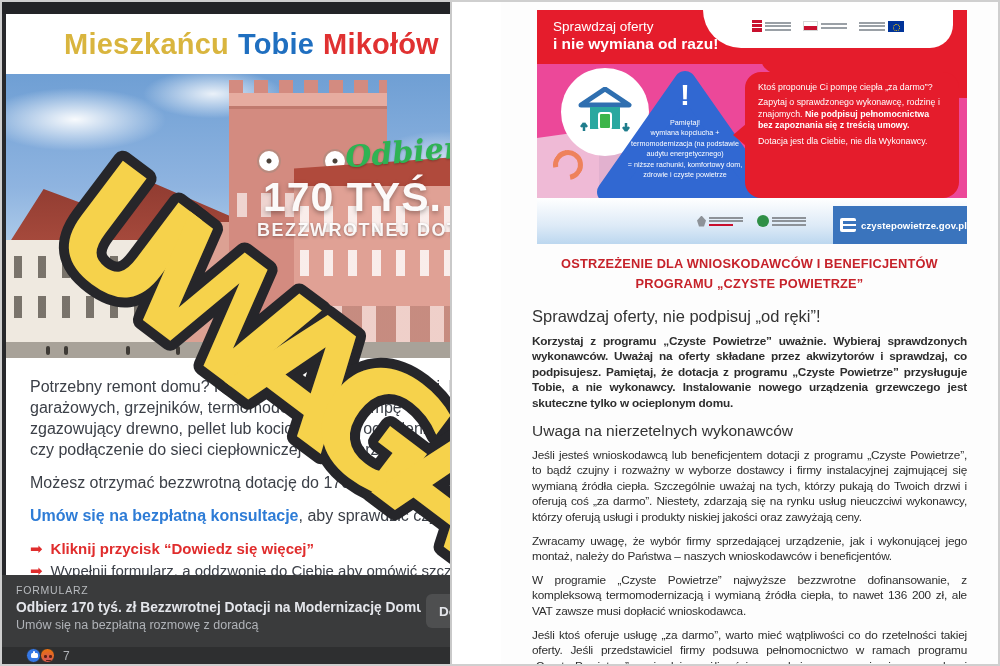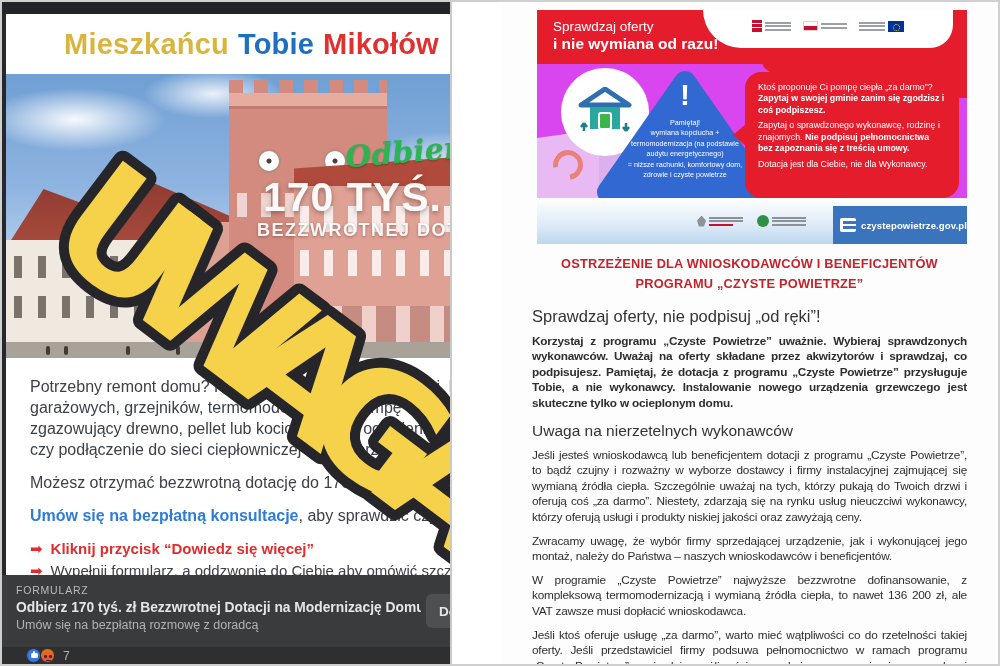--- a/index.html
+++ b/index.html
@@ -116,21 +116,21 @@
   .rx.angry:after { content:""; position:absolute; left:3px; top:6px; width:2.5px; height:2.5px; border-radius:50%;
       background:#5c2016; box-shadow:5px 0 0 #5c2016; }
   .rx.angry:before { content:""; position:absolute; left:4.5px; top:10.5px; width:5px; height:1.6px; background:#5c2016; border-radius:1px; }
   .rx-count { color:#b0b3b8; font-size:12px; margin-left:5px; }
 
   .watermark-svg { position:absolute; left:0; top:0; pointer-events:none; }
 
   
   #right-panel { position:absolute; left:499px; top:0; width:497px; height:662px; background:#fdfdfd; overflow:hidden; }
 
-  .infographic { position:absolute; left:36px; top:8px; width:430px; height:234px; overflow:hidden; background:#d946ef; }
+  .infographic { position:absolute; left:36px; top:8px; width:430px; height:234px; overflow:hidden; background:#ec4899; }
   .ig-band { position:absolute; left:0; top:0; width:100%; height:54px; background:#e51c2c; }
   .ig-band-wave { position:absolute; top:52px; right:0; width:205px; height:36px; background:#e51c2c;
       border-bottom-left-radius:100% 100%; }
   .ig-band-txt { position:absolute; left:16px; top:9px; color:#fff; }
   .ig-band-txt .l1 { font-size:13.5px; }
   .ig-band-txt .l2 { font-size:15.5px; font-weight:bold; margin-top:1px; }
   .ig-blob { position:absolute; top:0; right:14px; width:250px; height:38px; background:#ffffff;
       border-radius:0 0 28px 46px; display:flex; align-items:center; justify-content:center; gap:12px; padding-bottom:6px; }
   .mini-logo { display:flex; align-items:center; gap:3px; }
   .mini-lines i { display:block; width:26px; height:2px; background:#9aa0a6; margin:1.5px 0; }
@@ -329,21 +329,21 @@
             <span class="b">wymiana kopciucha +</span><br>
             <span>termomodernizacja (na podstawie</span><br>
             <span>audytu energetycznego)</span><br>
             <span class="b">= niższe rachunki, komfortowy dom,</span><br>
             <span class="b">zdrowie i czyste powietrze</span>
           </div>
         </div>
 
         <div class="ig-bubble">
           <div class="tail"></div>
-          <p><span>Ktoś proponuje Ci pompę ciepła „za darmo”?</span><br><b>Zapytaj w swojej gminie zanim się zgodzisz i coś podpiszesz.</b></p>
+          <p><span>Ktoś proponuje Ci pompę ciepła „za darmo”?</span><br></p>
           <p><span>Zapytaj o sprawdzonego wykonawcę, rodzinę i znajomych. </span><b>Nie podpisuj pełnomocnictwa bez zapoznania się z treścią umowy.</b></p>
           <p>Dotacja jest dla Ciebie, nie dla Wykonawcy.</p>
         </div>
       </div>
 
       <div class="ig-strip">
         <div class="strip-logos">
           <span class="mini-logo">
             <span class="eagle-mark"></span>
             <span class="min-lines">

